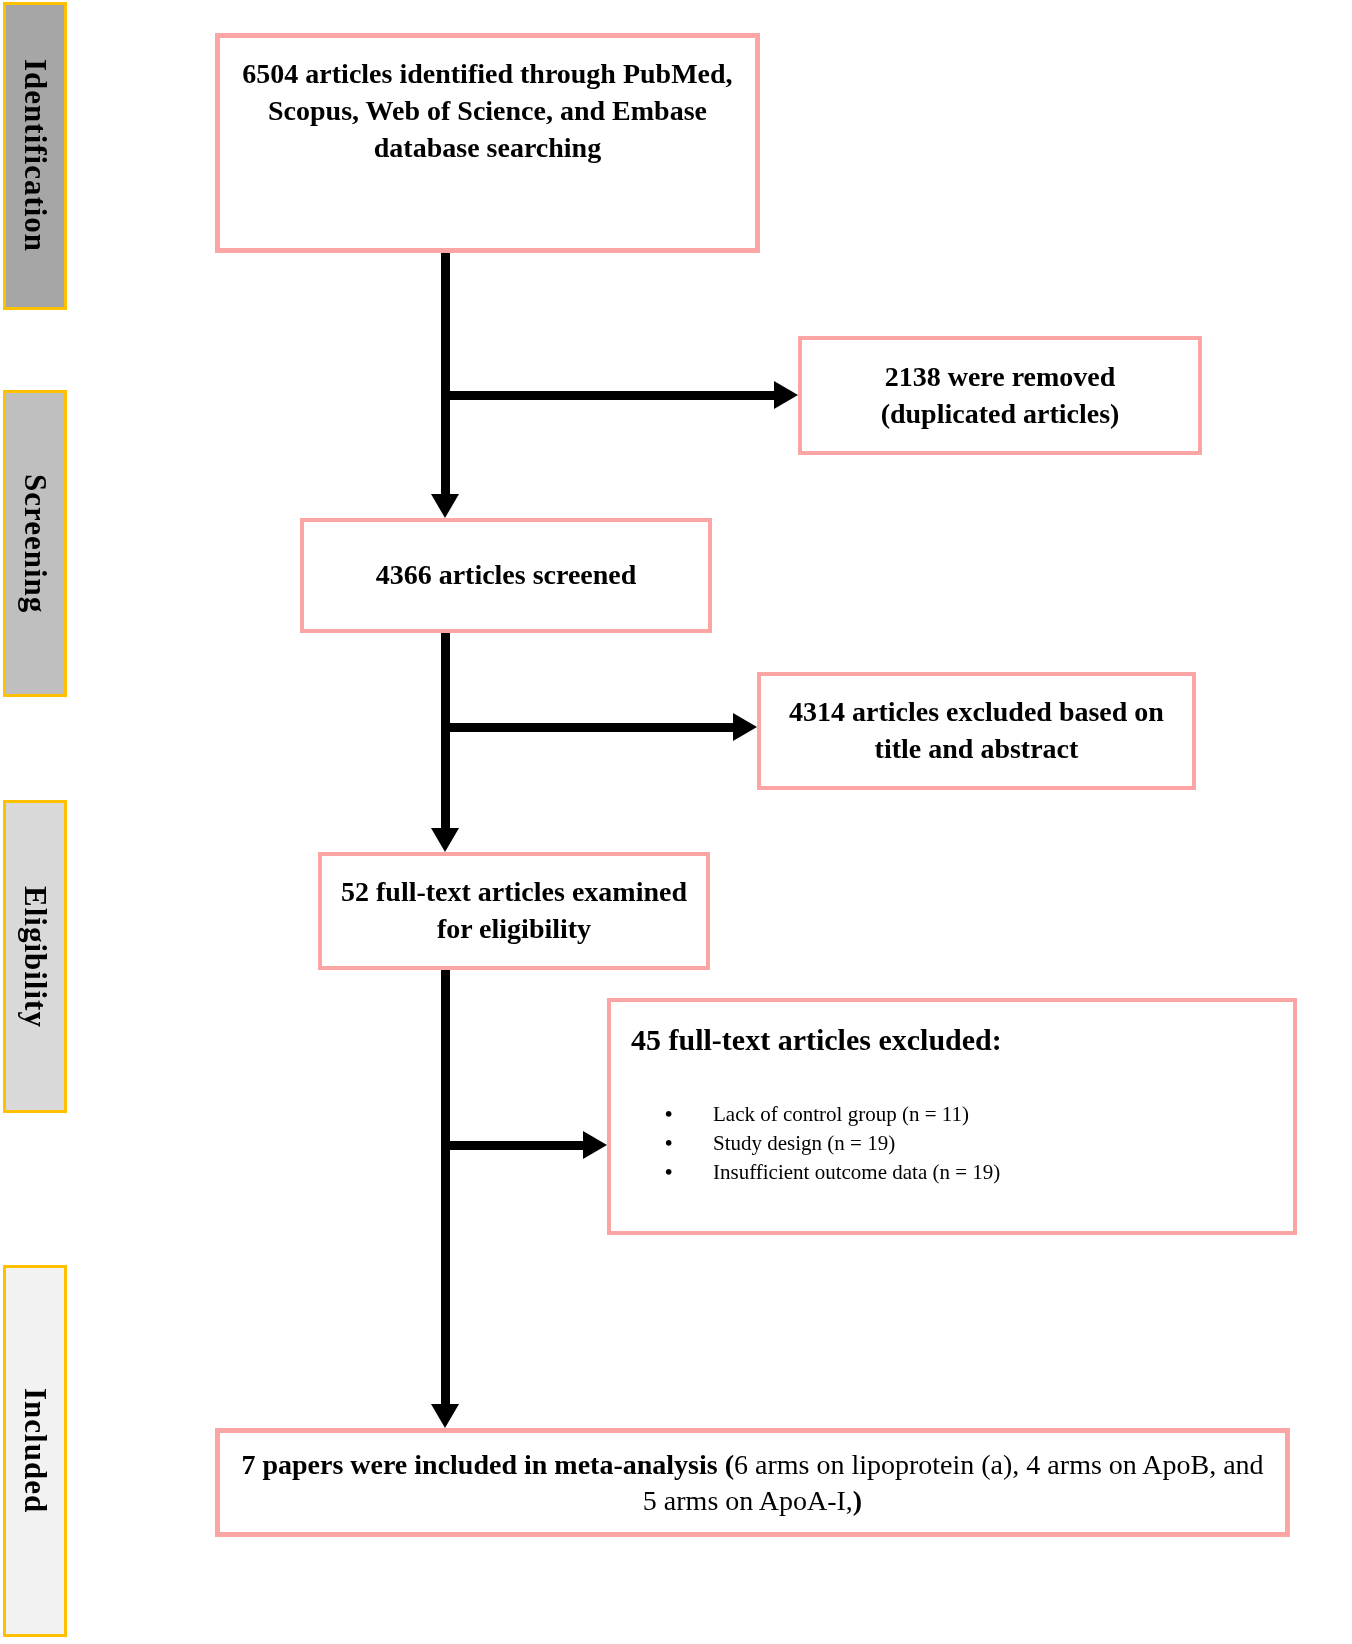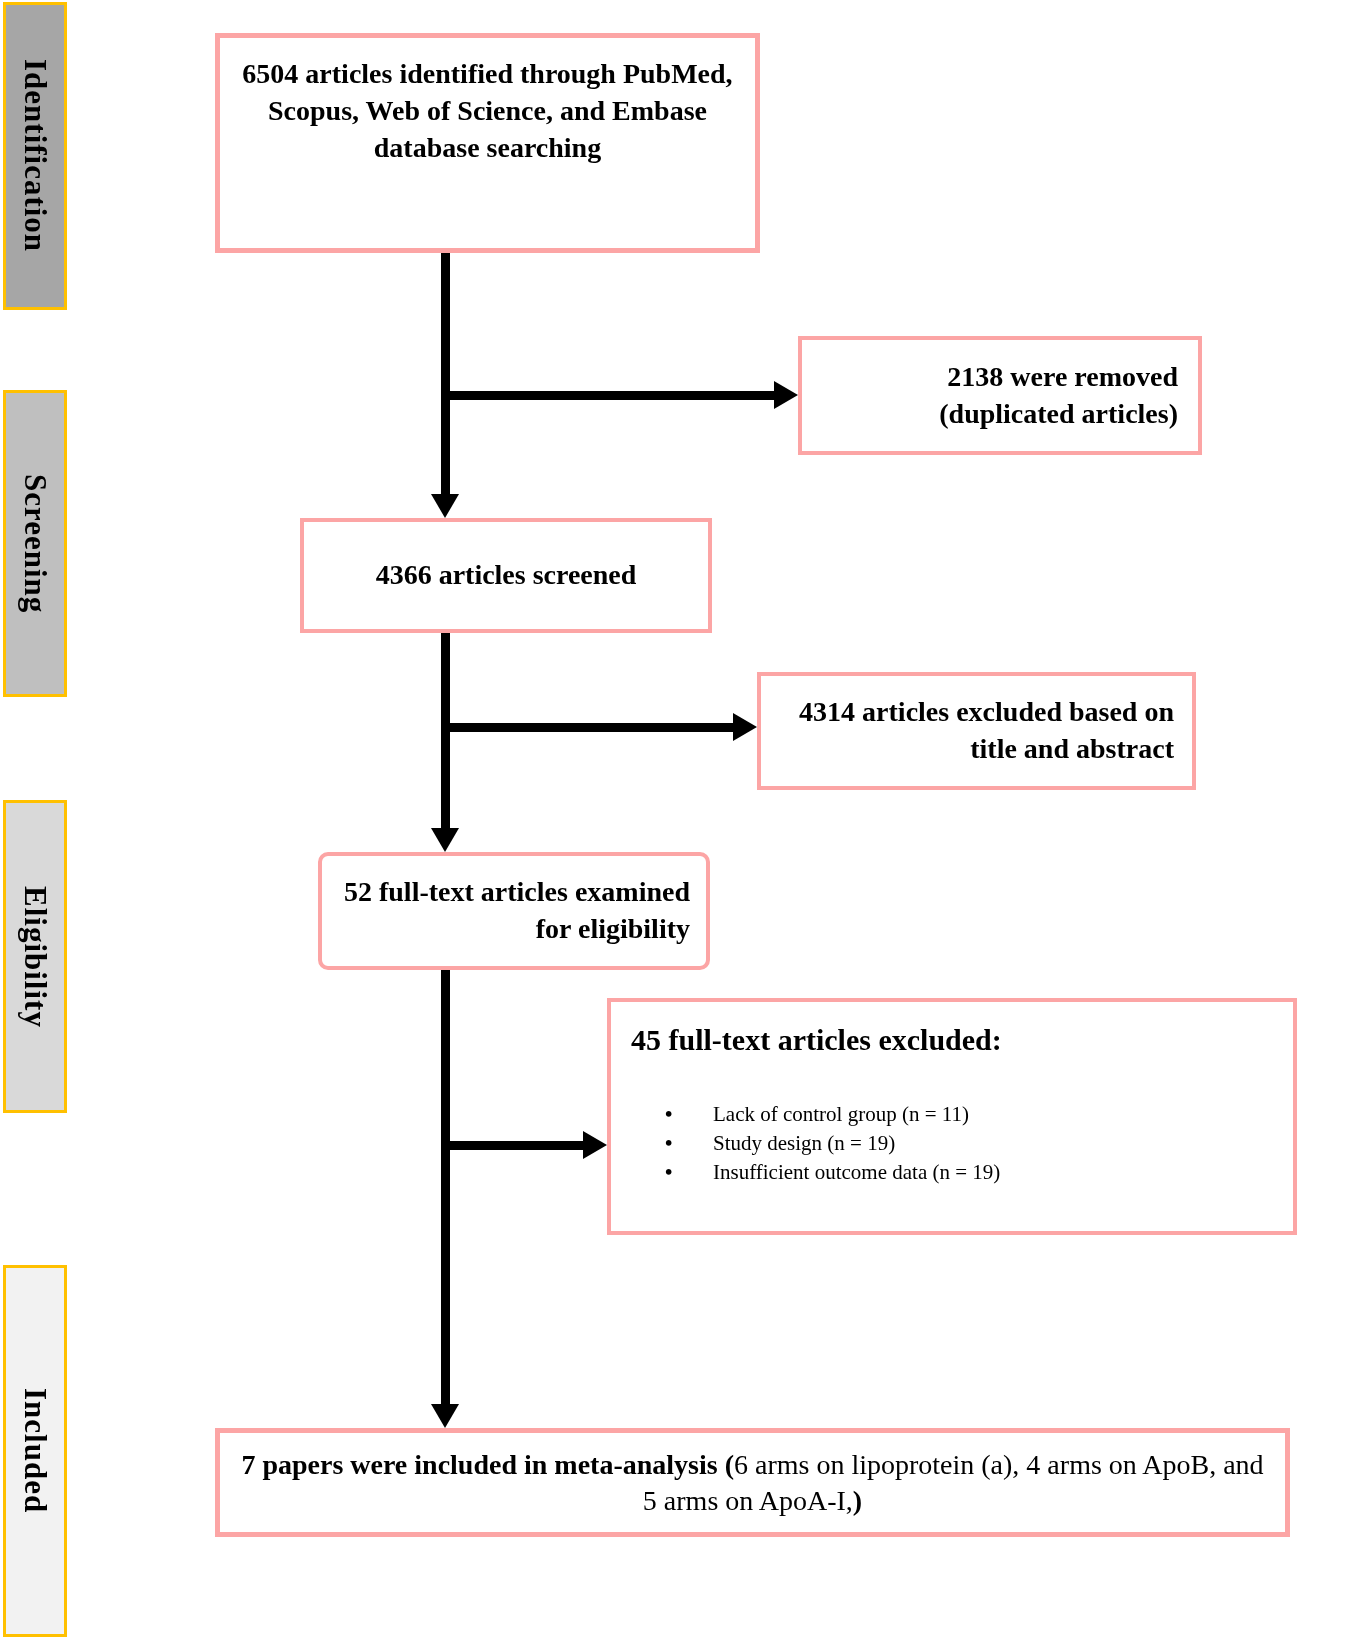--- a/index.html
+++ b/index.html
@@ -37,26 +37,26 @@
   .fbox{
     position:absolute;
     box-sizing:border-box;
     background:#ffffff;
     border:4px solid #fca5a5;
     font-weight:bold;
     font-size:28px;
     line-height:1.32;
     text-align:center;
   }
-  .fbox.center{display:flex;align-items:center;justify-content:center;text-align:right;}
+  .fbox.center{display:flex;align-items:center;justify-content:center;}
   #box-identified{left:215px;top:33px;width:545px;height:220px;border-width:5px;padding:18px 22px 0 22px;}
   #box-duplicates{left:798px;top:336px;width:404px;height:119px;padding:0 20px;}
   #box-screened{left:300px;top:518px;width:412px;height:115px;padding:17px 16px;}
   #box-title-abstract{left:757px;top:672px;width:439px;height:118px;padding:0 18px;}
-  #box-fulltext{left:318px;top:852px;width:392px;height:118px;padding:0 16px;border-radius:10px;}
+  #box-fulltext{left:318px;top:852px;width:392px;height:118px;padding:0 16px;}
   #box-excluded{
     left:607px;top:998px;width:690px;height:237px;
     text-align:left;font-weight:normal;padding:0;
   }
   #box-excluded .excl-heading{
     font-weight:bold;font-size:30px;
     margin:18px 0 0 20px;
   }
   #box-excluded ul{
     margin:40px 0 0 0;

